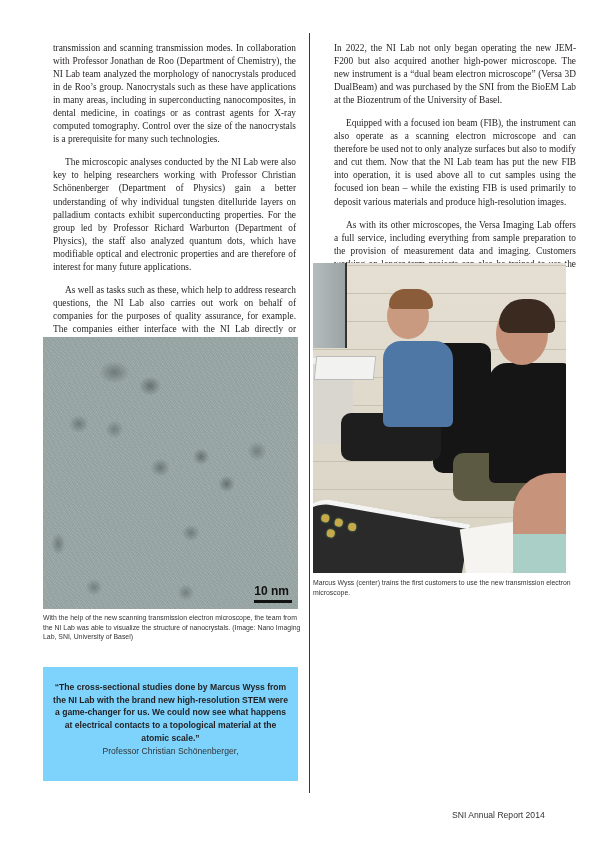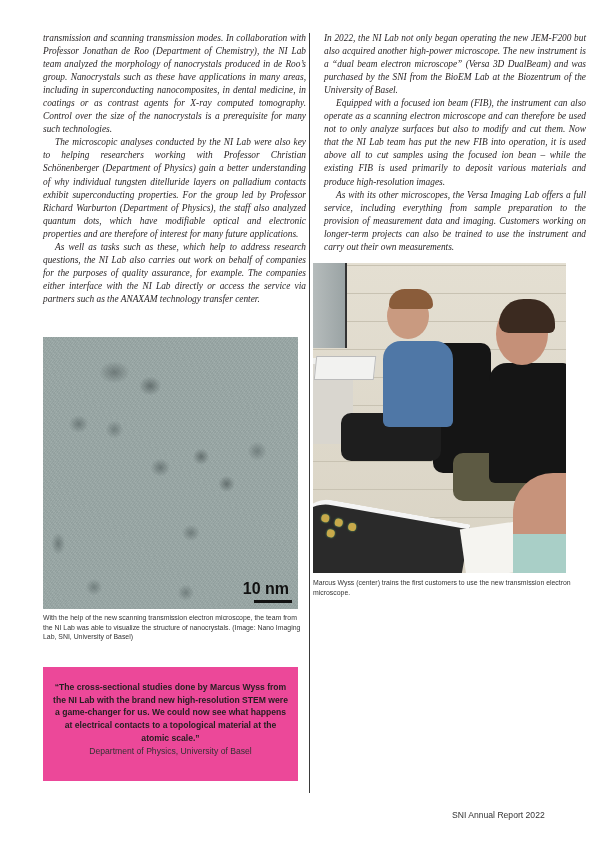--- a/index.html
+++ b/index.html
@@ -2,21 +2,21 @@
 <html><head>
 <meta charset="utf-8">
 <style>
   html, body { margin: 0; padding: 0; background: #ffffff; }
   body { width: 600px; height: 848px; position: relative; overflow: hidden; }
   .page { position: absolute; left: 0; top: 0; width: 600px; height: 848px; background: #fff; }
 
   .col { position: absolute; top: 32px; font-family: "Liberation Serif", "DejaVu Serif", serif; font-size: 9.35px; line-height: 13.05px; color: #231f20; text-align: justify; hyphens: auto; }
   .col-left { left: 43px; width: 263px; }
   .col-right { left: 324px; width: 262px; }
-  .col p { margin: 0; font-style: italic; }
+  .col p { margin: 10px; }
   .col p.indent { text-indent: 12px; }
 
   .divider { position: absolute; left: 309px; top: 33px; width: 1px; height: 760px; background: #3a3a3a; }
 
   .tem-image { position: absolute; left: 43px; top: 337px; width: 255px; height: 272px; overflow: hidden;
     background:
       radial-gradient(ellipse 16px 14px at 42% 18%, rgba(60,70,70,0.55), transparent 70%),
       radial-gradient(ellipse 22px 16px at 28% 13%, rgba(70,80,80,0.5), transparent 70%),
       radial-gradient(ellipse 14px 13px at 14% 32%, rgba(70,82,82,0.5), transparent 70%),
       radial-gradient(ellipse 13px 13px at 28% 34%, rgba(72,84,84,0.45), transparent 70%),
@@ -24,21 +24,21 @@
       radial-gradient(ellipse 12px 12px at 62% 44%, rgba(60,70,70,0.55), transparent 70%),
       radial-gradient(ellipse 12px 12px at 72% 54%, rgba(60,70,70,0.55), transparent 70%),
       radial-gradient(ellipse 14px 14px at 84% 42%, rgba(70,82,82,0.45), transparent 70%),
       radial-gradient(ellipse 13px 12px at 58% 72%, rgba(65,76,76,0.45), transparent 70%),
       radial-gradient(ellipse 10px 16px at 6% 76%, rgba(70,82,82,0.5), transparent 70%),
       radial-gradient(ellipse 12px 12px at 20% 92%, rgba(70,82,82,0.45), transparent 70%),
       radial-gradient(ellipse 12px 12px at 56% 94%, rgba(70,82,82,0.45), transparent 70%),
       repeating-linear-gradient(37deg, rgba(255,255,255,0.06) 0 1px, transparent 1px 3px),
       repeating-linear-gradient(-53deg, rgba(0,0,0,0.05) 0 1px, transparent 1px 2px),
       #9aa8a6; }
-  .scalebar-label { position: absolute; right: 9px; bottom: 11px; font-family: "Liberation Sans", sans-serif; font-weight: bold; font-size: 16px; color: #111; }
+  .scalebar-label { position: absolute; right: 9px; bottom: 11px; font-family: "Liberation Sans", sans-serif; font-weight: bold; font-size: 12px; color: #111; }
   .scalebar-line { position: absolute; right: 6px; bottom: 6px; width: 38px; height: 3px; background: #111; }
 
   .caption { position: absolute; font-family: "Liberation Sans", "DejaVu Sans", sans-serif; font-size: 6.9px; line-height: 9.6px; color: #333; }
   .caption-left { left: 43px; top: 613px; width: 262px; }
   .caption-right { left: 313px; top: 578px; width: 260px; }
 
   .quote-box { position: absolute; left: 43px; top: 667px; width: 255px; height: 114px; background: #bfe2e3; font-family: "Liberation Sans", "DejaVu Sans", sans-serif; text-align: center; color: #231f20; }
   .quote-text { margin: 14px 10px 0 10px; font-size: 8.6px; line-height: 12.7px; font-weight: bold; }
   .quote-attrib { margin: 0 10px; font-size: 8.6px; line-height: 12.7px; color: #333; }
 
@@ -84,23 +84,23 @@
     <p class="indent">Equipped with a focused ion beam (FIB), the instrument can also operate as a scanning electron microscope and can therefore be used not to only analyze surfaces but also to modify and cut them. Now that the NI Lab team has put the new FIB into operation, it is used above all to cut samples using the focused ion bean – while the existing FIB is used primarily to deposit various materials and produce high-resolution images.</p>
     <p class="indent">As with its other microscopes, the Versa Imaging Lab offers a full service, including everything from sample preparation to the provision of measurement data and imaging. Customers working on longer-term projects can also be trained to use the instrument and carry out their own measurements.</p>
   </div>
 
   <div class="tem-image">
     <span class="scalebar-label">10 nm</span>
     <div class="scalebar-line"></div>
   </div>
   <div class="caption caption-left">With the help of the new scanning transmission electron microscope, the team from the NI Lab was able to visualize the structure of nanocrystals. (Image: Nano Imaging Lab, SNI, University of Basel)</div>
 
-  <div class="quote-box" style="background: #ec4899;">
+  <div class="quote-box" style="background: #7dd3fc;">
     <p class="quote-text">“The cross-sectional studies done by Marcus Wyss from the NI Lab with the brand new high-resolution STEM were a game-changer for us. We could now see what happens at electrical contacts to a topological material at the atomic scale.”</p>
-    <p class="quote-attrib">Department of Physics, University of Basel</p>
+    <p class="quote-attrib">Professor Christian Schönenberger,</p>
   </div>
 
   <div class="photo">
     <div class="wall"></div>
     <div class="window"></div>
     <div class="desk"></div>
     <div class="papers"></div>
     <div class="chair"></div>
     <div class="person1-shorts"></div>
     <div class="person1-shirt"></div>
@@ -114,15 +114,15 @@
       <div class="knob" style="left:22px;top:10px;"></div>
       <div class="knob" style="left:36px;top:12px;"></div>
       <div class="knob" style="left:50px;top:14px;"></div>
       <div class="knob" style="left:30px;top:24px;"></div>
     </div>
     <div class="notepad"></div>
     <div class="person3"></div>
   </div>
   <div class="caption caption-right">Marcus Wyss (center) trains the first customers to use the new transmission electron microscope.</div>
 
-  <div class="footer-title">SNI Annual Report 2022</div>
+  <div class="footer-title">SNI Annual Report 2014</div>
   <div class="footer-page">47</div>
 </div>
 
 </body></html>

